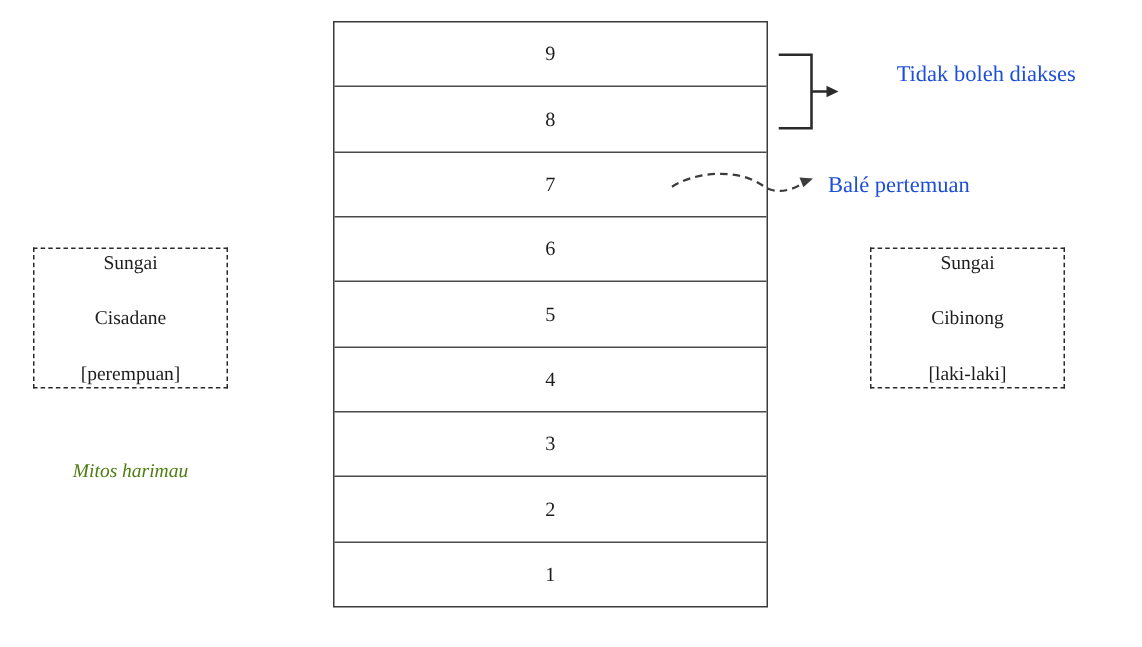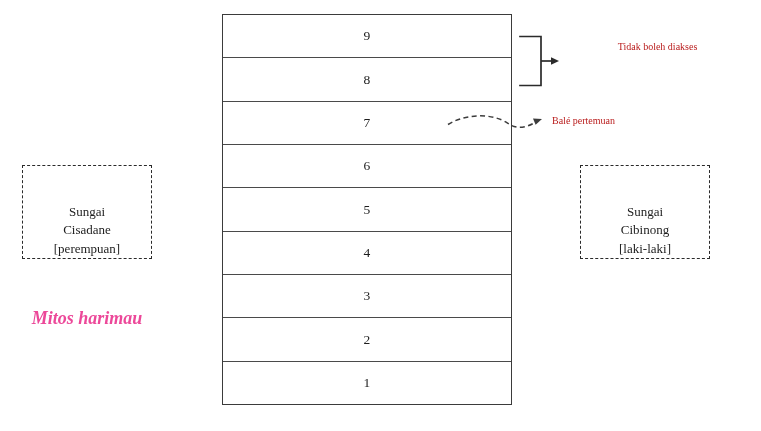--- a/index.html
+++ b/index.html
@@ -49,53 +49,52 @@
   }
 
   
   .dashed-box {
     position: absolute;
     box-sizing: border-box;
     border: 1.5px dashed #2a2a2a;
     display: flex;
     flex-direction: column;
     align-items: center;
-    justify-content: flex-end;
+    justify-content: space-between;
     background: #ffffff;
     font-size: 13px;
     line-height: 1.42;
     color: #1d1d1d;
     text-align: center;
   }
   .dashed-box .ln { display: block; white-space: nowrap; }
 
   #river-left  { left: 22px;  top: 165px; width: 130px; height: 94px; }
   #river-right { left: 580px; top: 165px; width: 130px; height: 94px; }
 
   
   .myth {
     position: absolute;
     left: 22px;
     top: 305px;
     width: 130px;
     text-align: center;
     font-style: italic;
-    font-size: 18px;
+    font-size: 13px;
     line-height: 1.45;
-    color: #ec4899;
-    font-weight: bold;
+    color: #4d7c0f;
   }
   .myth .ln { display: block; white-space: nowrap; }
 
   
   .annot {
     position: absolute;
-    font-size: 10px;
+    font-size: 15px;
     line-height: 1.42;
-    color: #b91c1c;
+    color: #1d4ed8;
     white-space: nowrap;
   }
   #annot-restricted {
     left: 560px;
     top: 40px;
     width: 195px;
     text-align: center;
     white-space: normal;
   }
   #annot-restricted .ln { display: block; white-space: nowrap; }

